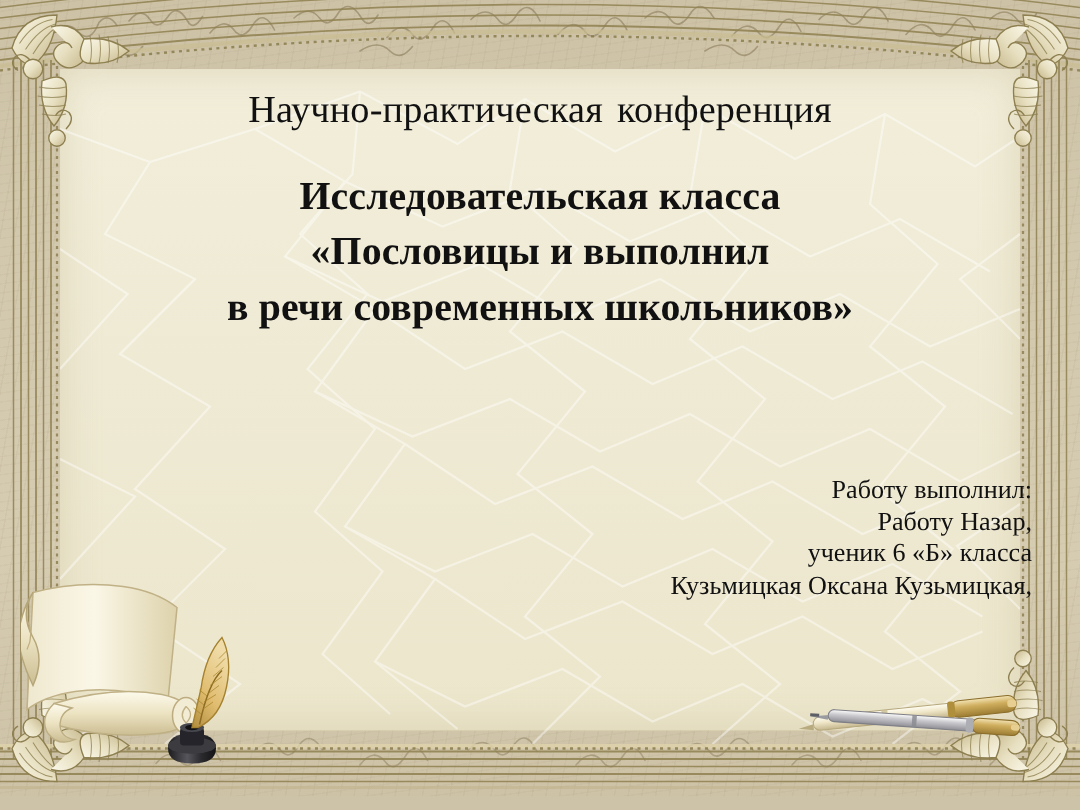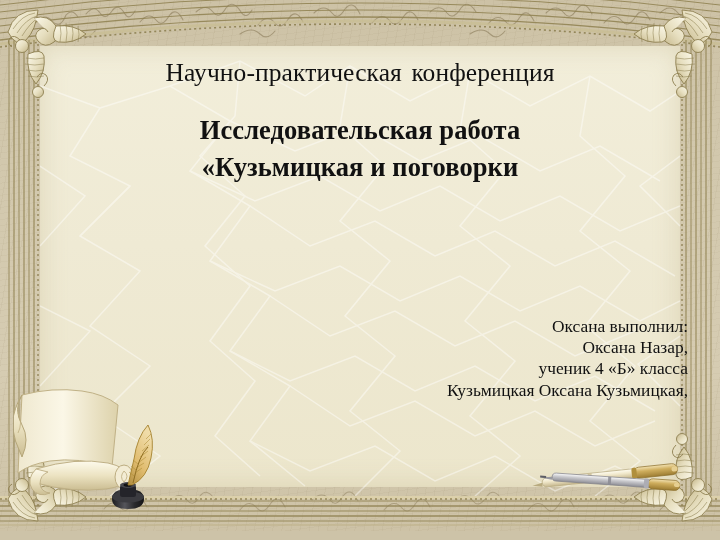--- a/index.html
+++ b/index.html
@@ -427,26 +427,27 @@
       <rect x="122" y="31" width="5" height="10" rx="2" fill="#adadb4"></rect>
       <rect x="152" y="33.5" width="6" height="4" rx="2" fill="#e6cf91"></rect>
     </g>
   </svg>
 
   <div class="content">
 
     <div class="title-block">
       <div class="line-conf">Научно-практическая конференция</div>
       <div class="title-main">
-        <div>Исследовательская работа</div>
-        <div>«Кузьмицкая и поговорки</div>
+        <div>Исследовательская класса</div>
+        <div>«Пословицы и выполнил</div>
+        <div>в речи современных школьников»</div>
       </div>
     </div>
 
     <div class="author-block">
-      <div>Оксана выполнил:</div>
-      <div>Оксана Назар,</div>
-      <div>ученик 4 «Б» класса</div>
+      <div>Работу выполнил:</div>
+      <div>Работу Назар,</div>
+      <div>ученик 6 «Б» класса</div>
       <div>Кузьмицкая Оксана Кузьмицкая,</div>
     </div>
 
   </div>
 </div>
 
 </body></html>

